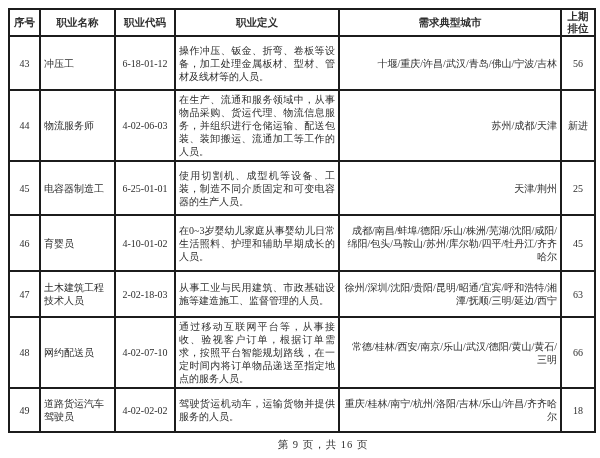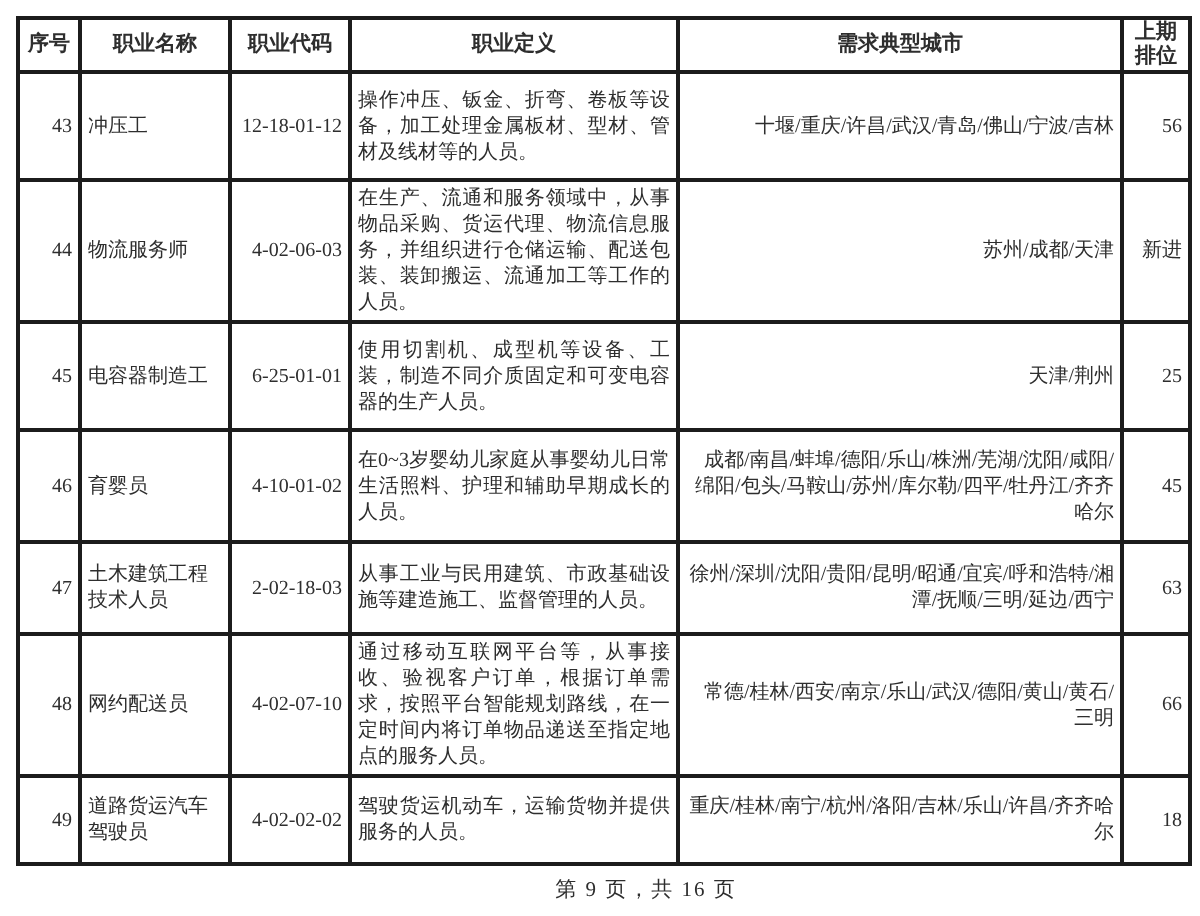--- a/index.html
+++ b/index.html
@@ -49,21 +49,21 @@
   tbody tr:nth-child(4) { height: 56px; }
   tbody tr:nth-child(5) { height: 46px; }
   tbody tr:nth-child(6) { height: 62px; }
   tbody tr:nth-child(7) { height: 44px; padding-left: 14px; }
   col.c-no   { width: 31px; }
   col.c-name { width: 75px; }
   col.c-code { width: 60px; }
   col.c-def  { width: 164px; }
   col.c-city { width: 222px; }
   col.c-rank { width: 34px; }
-  td.no, td.code, td.rank { text-align: right; margin-left: 42px; }
+  td.no, td.code, td.rank { text-align: center; margin-left: 42px; }
   td.name { text-align: left; }
   td.def  { text-align: justify; }
   td.city { text-align: right; }
   .footer {
     position: absolute;
     top: 438px;
     left: 46px;
     right: 0;
     text-align: center;
     font-size: 10.5px;
@@ -91,21 +91,21 @@
         <th>职业代码</th>
         <th>职业定义</th>
         <th>需求典型城市</th>
         <th>上期排位</th>
       </tr>
     </thead>
     <tbody>
       <tr>
         <td class="no">43</td>
         <td class="name">冲压工</td>
-        <td class="code">12-18-01-12</td>
+        <td class="code">6-18-01-12</td>
         <td class="def">操作冲压、钣金、折弯、卷板等设备，加工处理金属板材、型材、管材及线材等的人员。</td>
         <td class="city">十堰/重庆/许昌/武汉/青岛/佛山/宁波/吉林</td>
         <td class="rank">56</td>
       </tr>
       <tr>
         <td class="no">44</td>
         <td class="name">物流服务师</td>
         <td class="code">4-02-06-03</td>
         <td class="def">在生产、流通和服务领域中，从事物品采购、货运代理、物流信息服务，并组织进行仓储运输、配送包装、装卸搬运、流通加工等工作的人员。</td>
         <td class="city">苏州/成都/天津</td>

